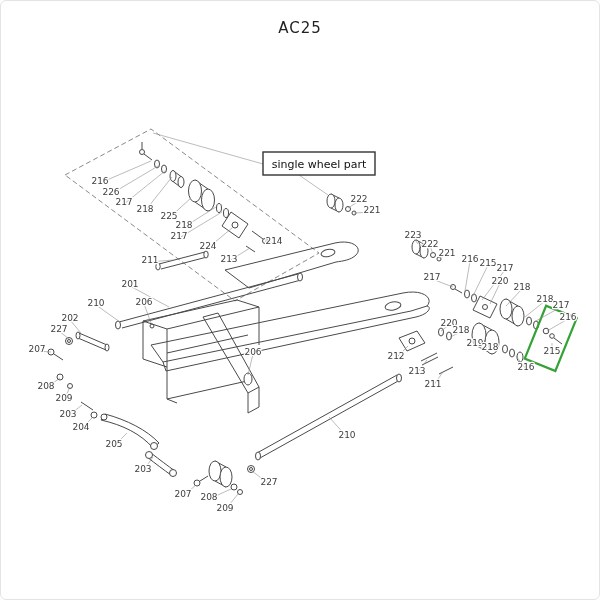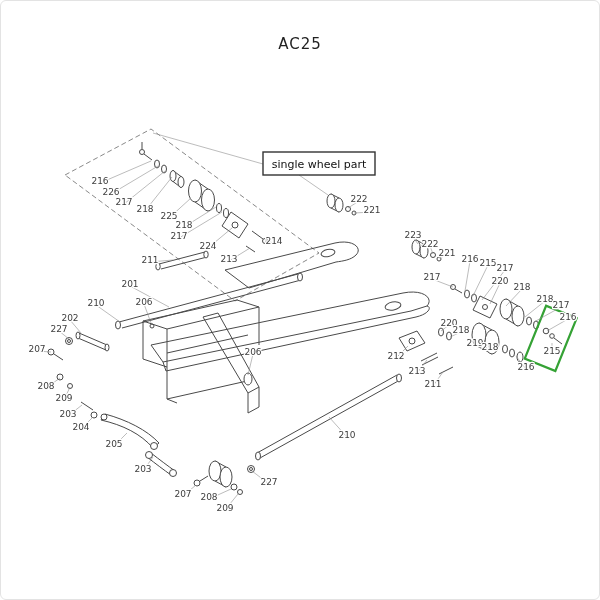--- a/index.html
+++ b/index.html
@@ -1,18 +1,18 @@
 <!DOCTYPE html>
 <html><head>
 <meta charset="utf-8">
 <style>
   html,body{margin:0;padding:0;background:#fff;}
   body{width:600px;height:600px;font-family:"DejaVu Sans","Liberation Sans",sans-serif;}
   .stage{position:relative;width:600px;height:600px;background:#fff;border:1px solid #e3e3e3;border-radius:6px;box-sizing:border-box;overflow:hidden;}
-  .title{position:absolute;top:34px;left:0;width:100%;text-align:center;font-size:15px;letter-spacing:1px;color:#222;}
+  .title{position:absolute;top:18px;left:0;width:100%;text-align:center;font-size:15px;letter-spacing:1px;color:#222;}
   svg{position:absolute;left:0;top:0;}
   .ln{stroke:#4a4a4a;fill:none;stroke-width:1;}
   .lnf{stroke:#4a4a4a;fill:#ffffff;stroke-width:1;}
   .dash{stroke:#6a6a6a;fill:none;stroke-width:0.8;stroke-dasharray:5 3;}
   .leader{stroke:#8f8f8f;stroke-width:0.6;fill:none;}
   .plbl{font-family:"DejaVu Sans","Liberation Sans",sans-serif;font-size:9px;fill:#3d3d3d;text-anchor:middle;paint-order:stroke;stroke:#ffffff;stroke-width:2.5px;stroke-linejoin:round;}
   .callout-text{font-family:"DejaVu Sans","Liberation Sans",sans-serif;font-size:11px;fill:#111;text-anchor:middle;}
 </style>
 </head>
 <body>

